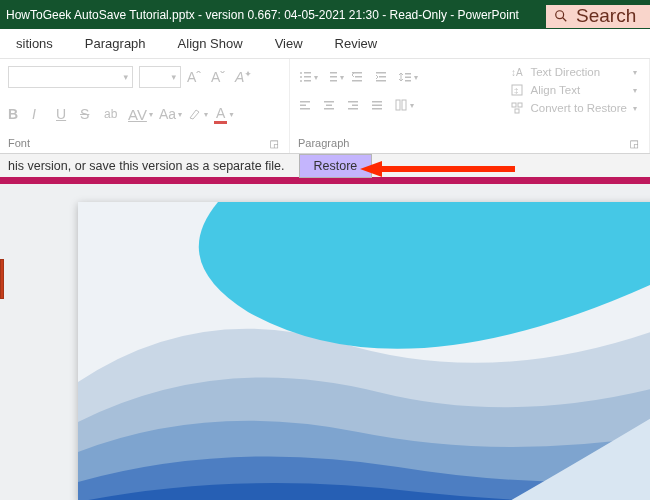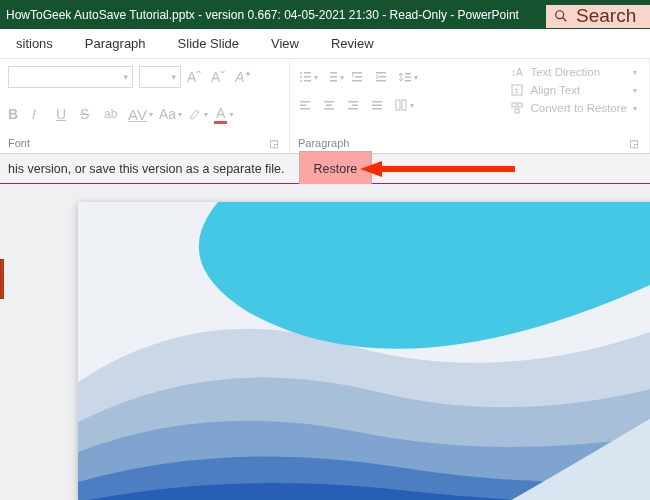--- a/index.html
+++ b/index.html
@@ -30,23 +30,23 @@
   .combo .chev { font-size: 9px; }
 
   .rb-btn { min-width: 18px; height: 22px; display: flex; align-items: center; justify-content: flex-start; font-size: 14px; color: #bfbfbf; position: relative; }
   .rb-btn .chev { font-size: 8px; margin-left: 2px; }
 
   .para-text-items { display: flex; flex-direction: column; gap: 4px; font-size: 11.5px; color: #bfbfbf; padding: 2px 4px 0 4px; }
   .para-text-items .pt-row { display: flex; align-items: center; gap: 6px; }
   .pt-chev { font-size: 8px; margin-left: auto; }
 
   
-  .restore-bar { background: #f3f3f3; height: 30px; border-bottom: 1px solid #be185d; display: flex; align-items: center; font-size: 12.5px; color: #333; padding: 0 8px; position: relative; }
+  .restore-bar { background: #f3f3f3; height: 30px; border-bottom: 7px solid #be185d; display: flex; align-items: center; font-size: 12.5px; color: #333; padding: 0 8px; position: relative; }
   .restore-bar .msg { white-space: nowrap; overflow: hidden; }
-  .restore-btn { background: #fca5a5; border: 1px solid #b5b5b5; height: 36px; padding: 0 14px; margin-left: 14px; font-size: 12.5px; color: #333; cursor: pointer; }
+  .restore-btn { background: #c4b5fd; border: 1px solid #b5b5b5; height: 24px; padding: 0 14px; margin-left: 14px; font-size: 12.5px; color: #333; cursor: pointer; }
   .arrow-annot { position: absolute; left: 360px; top: 6px; width: 155px; height: 18px; pointer-events: none; }
 
   
   .editor { background: #eef0f2; height: calc(500px - 29px - 30px - 95px - 30px); padding: 18px 0 0 0; position: relative; overflow: hidden; }
   .accent-strip { position: absolute; left: 0; top: 75px; width: 4px; height: 40px; background: #c43e1c; border: 1px solid rgba(0,0,0,0.15); }
   .slide-canvas { margin-left: 78px; width: 600px; height: 300px; background: #fff; box-shadow: 0 2px 8px rgba(0,0,0,0.25); overflow: hidden; position: relative; }
   .slide-canvas svg { position: absolute; top: 0; left: 0; }
 </style>
 </head>
 <body>
@@ -58,21 +58,21 @@
         <circle cx="6.5" cy="6.5" r="4.5" fill="none" stroke="#6a2e1e" stroke-width="1.4"></circle>
         <line x1="10" y1="10" x2="14" y2="14" stroke="#6a2e1e" stroke-width="1.4"></line>
       </svg>
     <span>Search</span>
   </div>
 </div>
 
 <div class="ribbon-tabs">
   <div class="tab">sitions</div>
   <div class="tab">Paragraph</div>
-  <div class="tab">Slide Slide</div>
+  <div class="tab">Align Show</div>
   <div class="tab">View</div>
   <div class="tab">Review</div>
 </div>
 
 <div class="ribbon-body">
   <div class="ribbon-group font">
     <div class="group-row">
       <div class="combo font-name">
           <span class="chev">▾</span>
         </div>

